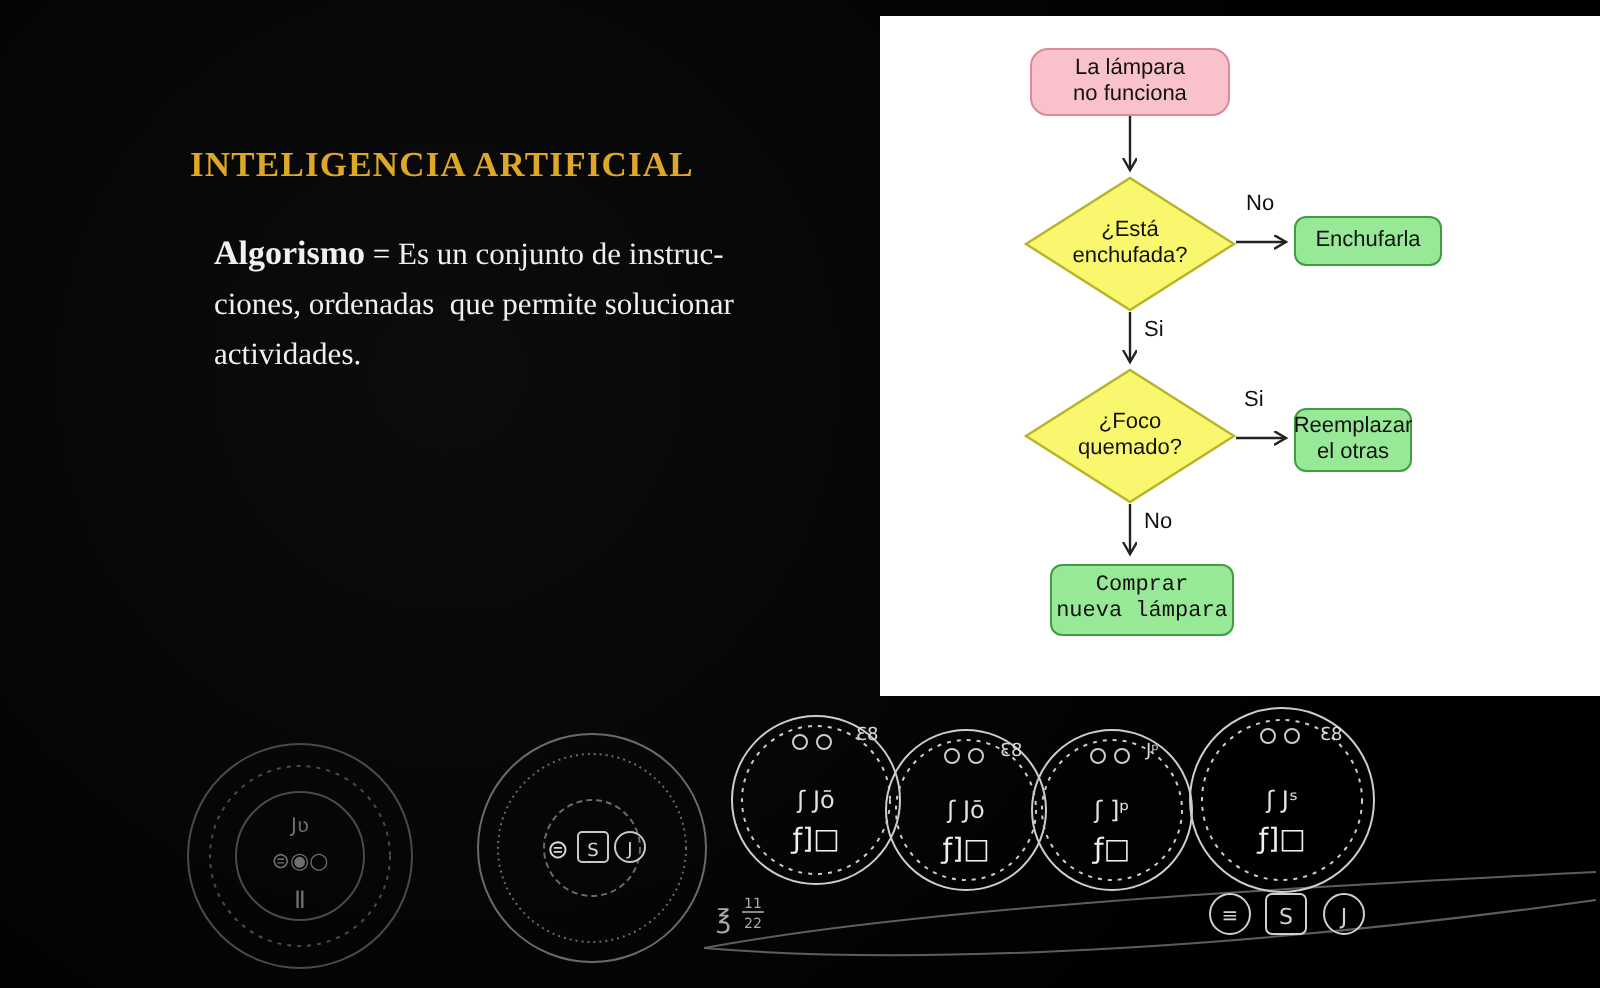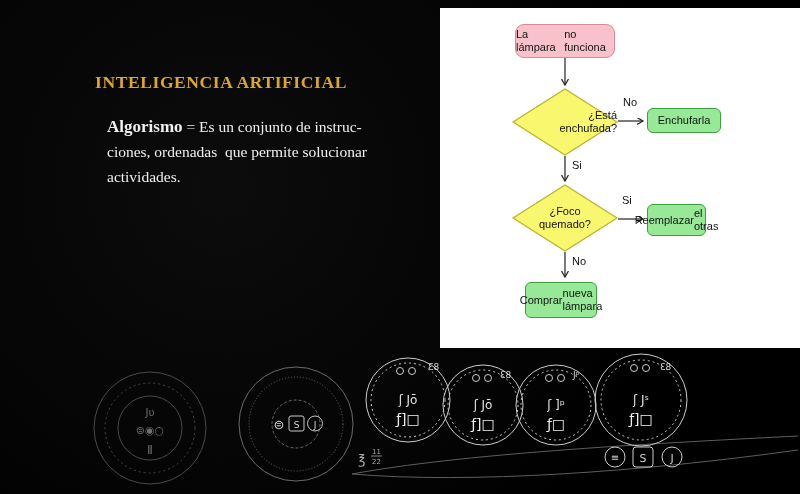--- a/index.html
+++ b/index.html
@@ -15,34 +15,34 @@
     color:#dda727;font-size:17.5px;font-weight:bold;letter-spacing:.6px;
     margin:0 0 21px 0;white-space:pre;
   }
   .body-text{font-size:15.5px;line-height:25px;margin-left:12px;}
   .body-line{white-space:pre;}
   .lead{font-weight:bold;font-size:17px;}
   
   .flow-panel{position:absolute;left:440px;top:8px;width:360px;height:340px;background:#ffffff;}
   .flow-svg{position:absolute;left:0;top:0;}
   .node{
-    position:absolute;display:flex;flex-direction:row;align-items:center;justify-content:center;
+    position:absolute;display:flex;flex-direction:column;align-items:center;justify-content:center;
     font-family:"Liberation Sans", sans-serif;font-size:11px;line-height:13px;color:#111;
-    text-align:left;box-sizing:border-box;border:1px solid;
+    text-align:right;box-sizing:border-box;border:1px solid;
   }
   .node-start{left:75px;top:16px;width:100px;height:34px;background:#f9c2cb;border-color:#d9899a;border-radius:9px;}
   .node-action{background:#97e897;border-color:#3f9f3f;border-radius:6px;}
   .node-action1{left:207px;top:100px;width:74px;height:25px;}
   .node-action2{left:207px;top:196px;width:59px;height:32px;}
-  .node-end{left:85px;top:274px;width:72px;height:36px;}
+  .node-end{left:85px;top:274px;width:92px;height:36px;font-family:Liberation Mono, monospace;}
   .dtext{
     position:absolute;left:73px;width:104px;text-align:center;
     font-family:"Liberation Sans", sans-serif;font-size:11px;line-height:13px;color:#111;
   }
-  .dtext1{top:101px;text-align:right;} .dtext2{top:197px;}
+  .dtext1{top:101px;} .dtext2{top:197px;}
   .elabel{
     position:absolute;font-family:"Liberation Sans", sans-serif;font-size:11px;color:#111;
   }
   .elabel-no1{left:183px;top:88px;}
   .elabel-si1{left:132px;top:151px;}
   .elabel-si2{left:182px;top:186px;}
   .elabel-no2{left:132px;top:247px;}
   
   .deco-band{position:absolute;left:0;top:352px;width:800px;height:142px;}
   svg text{font-family:"DejaVu Sans", sans-serif;}

